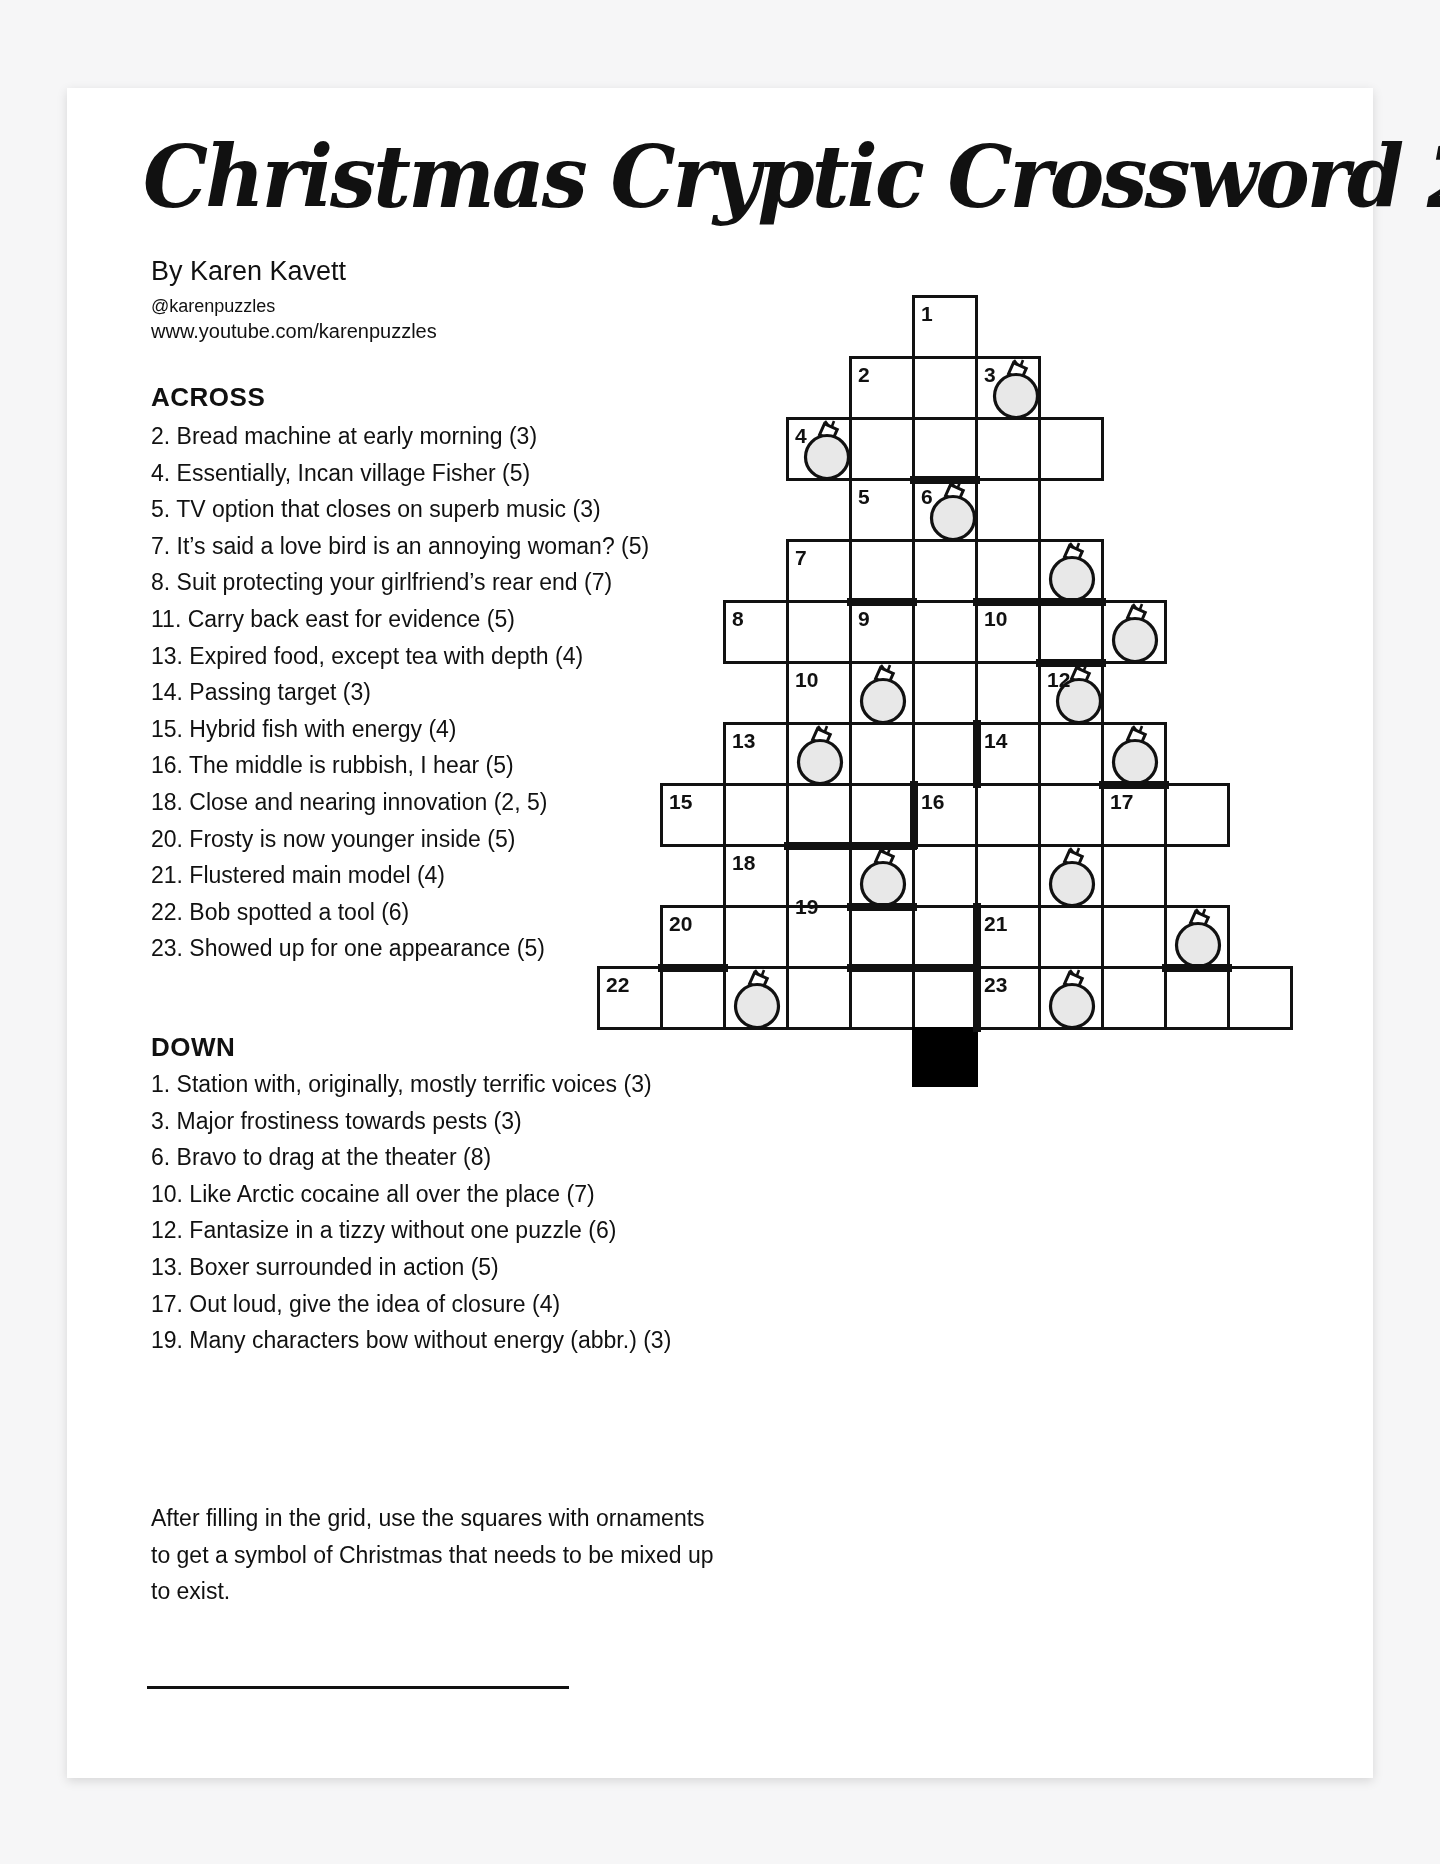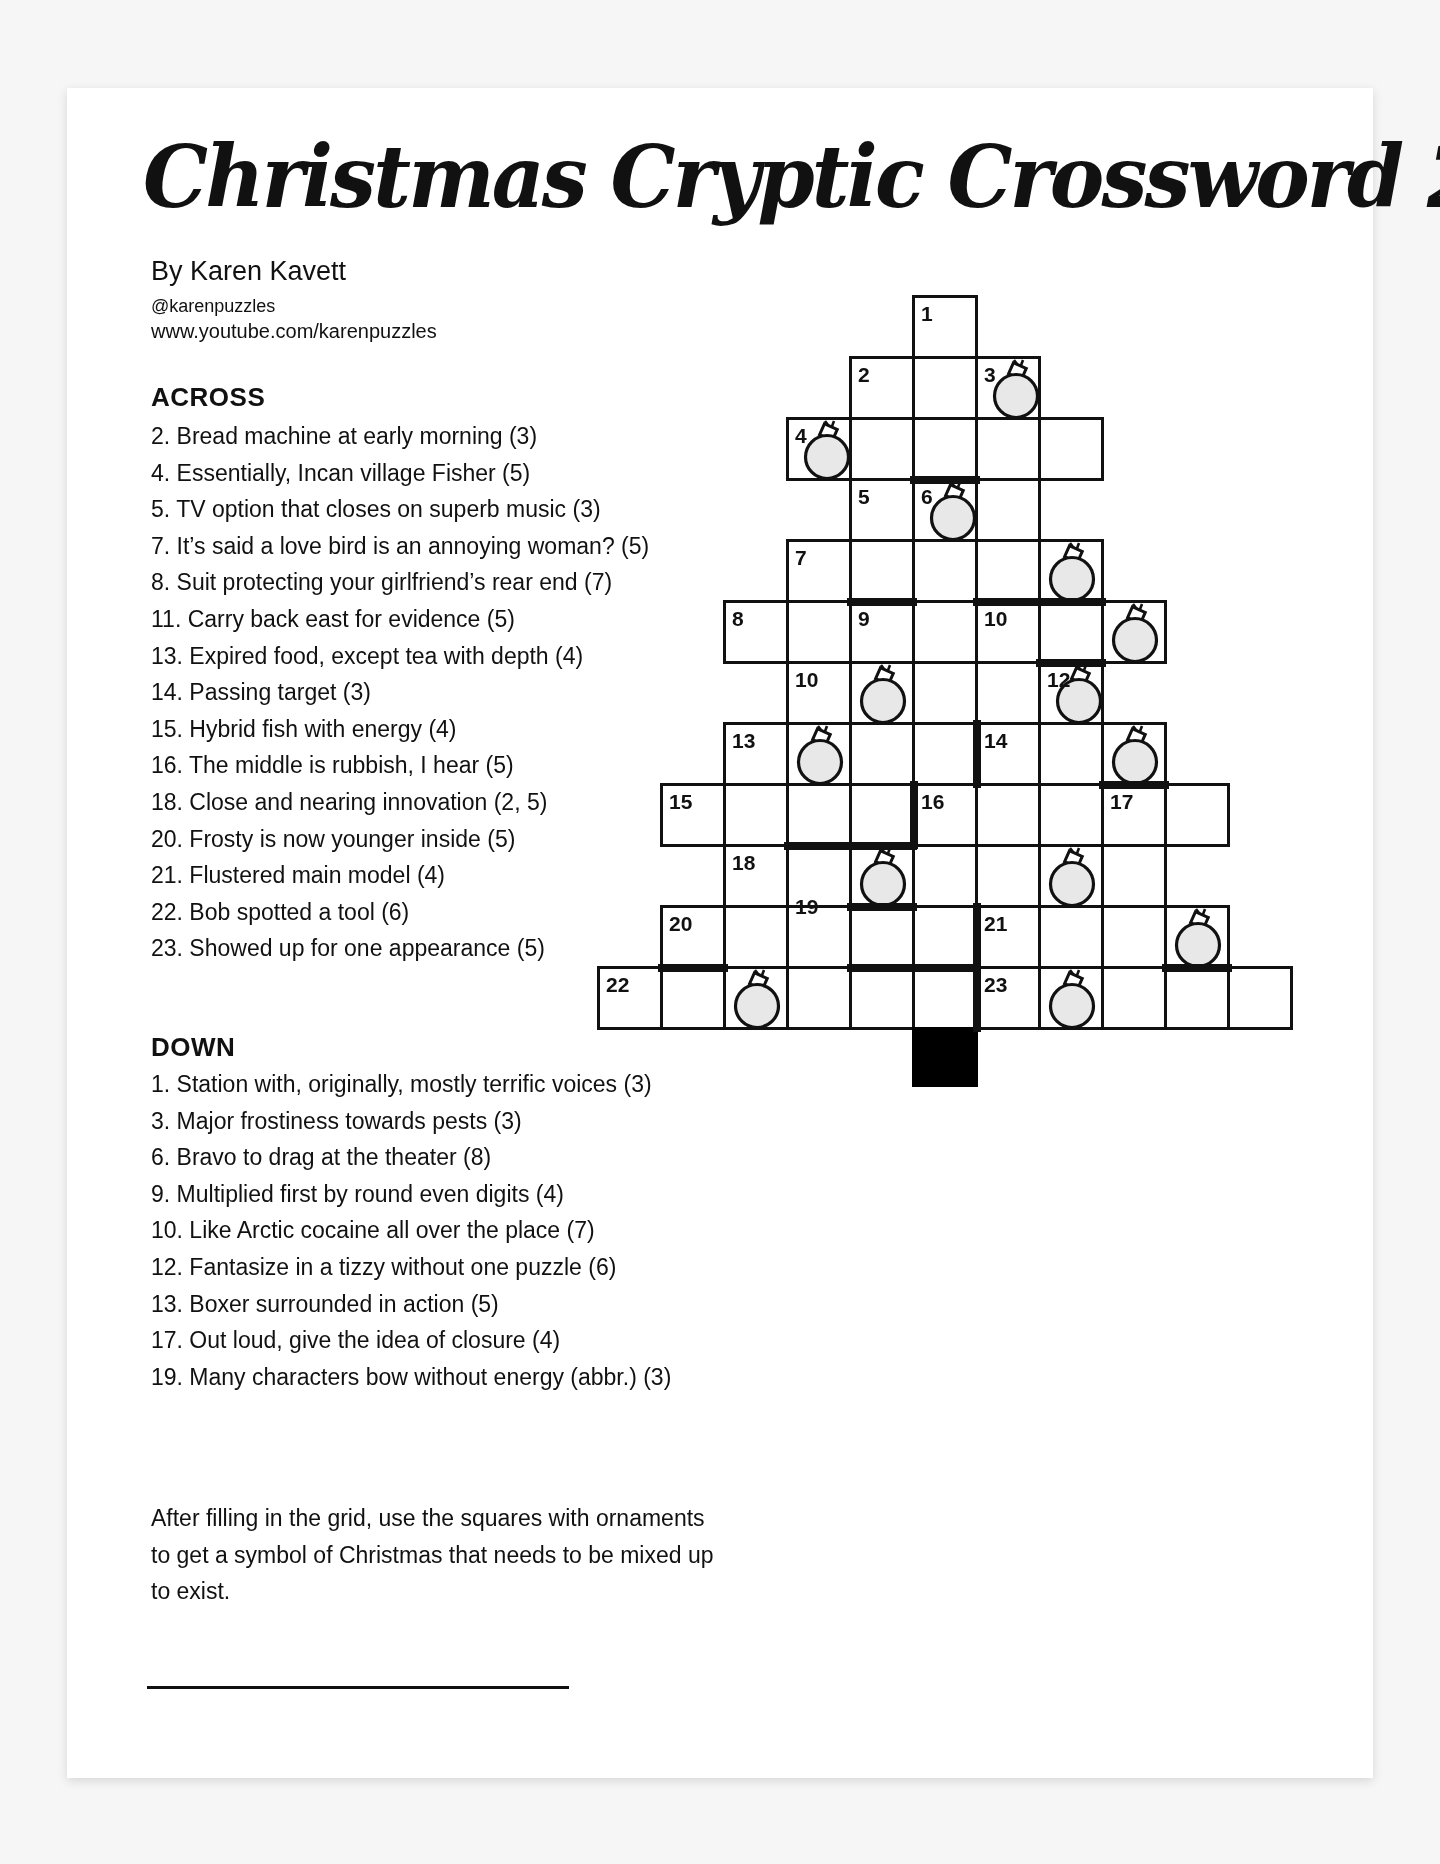--- a/index.html
+++ b/index.html
@@ -75,21 +75,20 @@
       <div class="clue">22. Bob spotted a tool (6)</div>
       <div class="clue">23. Showed up for one appearance (5)</div>
     </div>
 
   <div class="clue-head head-down">DOWN</div>
   <div class="clues list-down">
 
   <div class="clue">1. Station with, originally, mostly terrific voices (3)</div>
       <div class="clue">3. Major frostiness towards pests (3)</div>
       <div class="clue">6. Bravo to drag at the theater (8)</div>
-      <div class="clue">9. Multiplied first by round even digits (4)</div>
       <div class="clue">10. Like Arctic cocaine all over the place (7)</div>
       <div class="clue">12. Fantasize in a tizzy without one puzzle (6)</div>
       <div class="clue">13. Boxer surrounded in action (5)</div>
       <div class="clue">17. Out loud, give the idea of closure (4)</div>
       <div class="clue">19. Many characters bow without energy (abbr.) (3)</div>
     </div>
 
   <div class="footer-note">
 
   <div class="clue">After filling in the grid, use the squares with ornaments</div>

